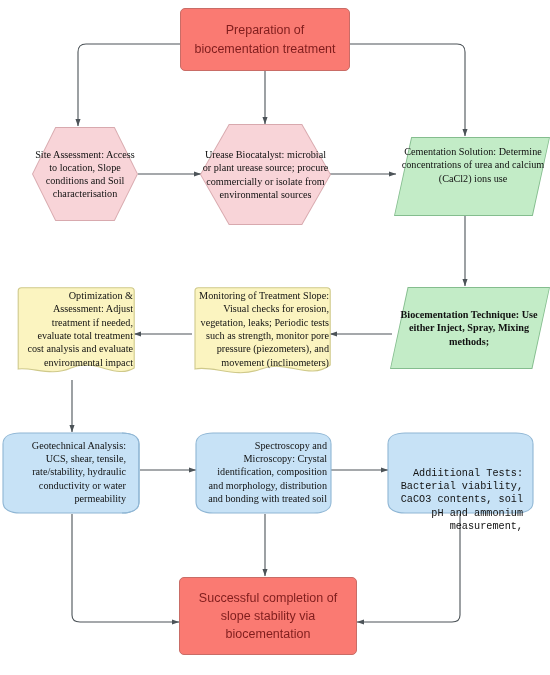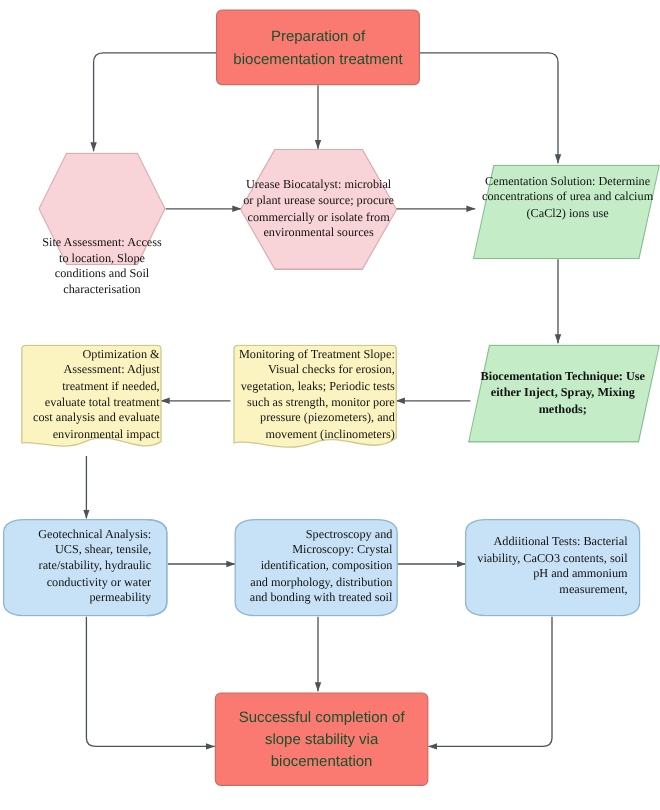--- a/index.html
+++ b/index.html
@@ -4,21 +4,21 @@
 <style>
   html,body{margin:0;padding:0;background:#ffffff;}
   body{width:550px;height:675px;overflow:hidden;font-family:"Liberation Serif",serif;}
   #stage{position:relative;width:550px;height:675px;}
   svg#wires{position:absolute;left:0;top:0;width:550px;height:675px;}
   .node{position:absolute;box-sizing:border-box;display:flex;align-items:center;justify-content:center;text-align:center;}
   .node .txt{position:relative;z-index:2;white-space:pre-line;}
 
   
   .box-red{background:#fa7a72;border:1px solid #c96c66;border-radius:5px;
-           font-family:"Liberation Sans",sans-serif;font-size:12.5px;color:#14532d;line-height:1.45;}
+           font-family:"Liberation Sans",sans-serif;font-size:12.5px;color:#7f1d1d;line-height:1.45;}
   .hexwrap{position:absolute;}
   .hexwrap .hexborder{position:absolute;inset:0;background:#d8a9ae;
        clip-path:polygon(22% 0%,78% 0%,100% 50%,78% 100%,22% 100%,0% 50%);}
   .hexwrap .hexfill{position:absolute;left:1px;top:1px;right:1px;bottom:1px;background:#f8d4d8;
        clip-path:polygon(22% 0%,78% 0%,100% 50%,78% 100%,22% 100%,0% 50%);}
 
   
   .parwrap{position:absolute;}
   .parwrap .parborder{position:absolute;inset:0;background:#84bd8e;
        clip-path:polygon(11% 0%,100% 0%,89% 100%,0% 100%);}
@@ -85,21 +85,21 @@
 
   <div class="node box-red" style="left:180px;top:8px;width:170px;height:63px;">
     <span class="txt">Preparation of
 biocementation treatment</span>
   </div>
 
   <div class="hexwrap" style="left:32px;top:127px;width:106px;height:94px;">
     <div class="hexborder"></div>
     <div class="hexfill"></div>
   </div>
-  <div class="label ctr serif t10" style="left:32px;top:127px;width:106px;height:94px;margin-top:48px;">
+  <div class="label ctr serif t10" style="left:32px;top:127px;width:106px;height:94px;">
     <span class="txt">Site Assessment:
 Access to location,
 Slope conditions  and
 Soil characterisation</span>
   </div>
 
   <div class="hexwrap" style="left:200px;top:124px;width:131px;height:101px;">
     <div class="hexborder"></div>
     <div class="hexfill"></div>
   </div>
@@ -190,21 +190,21 @@
 morphology, distribution and
 bonding with treated soil</span>
   </div>
 
   <div class="tapewrap" style="left:387px;top:432px;width:147px;height:82px;">
     <svg class="tapeshape" viewBox="0 0 147 82" preserveAspectRatio="none">
       <path d="M1,12 C1,4 9,1 18,1 L129,1 C138,1 146,4 146,12 L146,70
                C146,78 138,81 129,81 L18,81 C9,81 1,78 1,70 Z" fill="#c7e2f6" stroke="#8fb6d4" stroke-width="1.1"></path>
     </svg>
   </div>
-  <div class="label lft serif t10b" style="left:393px;top:440px;width:130px;height:64px;">
+  <div class="label lft serif t10b" style="left:393px;top:468px;width:130px;height:64px;font-family:Liberation Mono, monospace;">
     <span class="txt">Addiitional Tests:
 Bacterial viability, CaCO3
 contents,          soil pH and
 ammonium measurement,</span>
   </div>
 
   <div class="node box-red" style="left:179px;top:577px;width:178px;height:78px;">
     <span class="txt">Successful completion of
 slope stability via
 biocementation</span>

